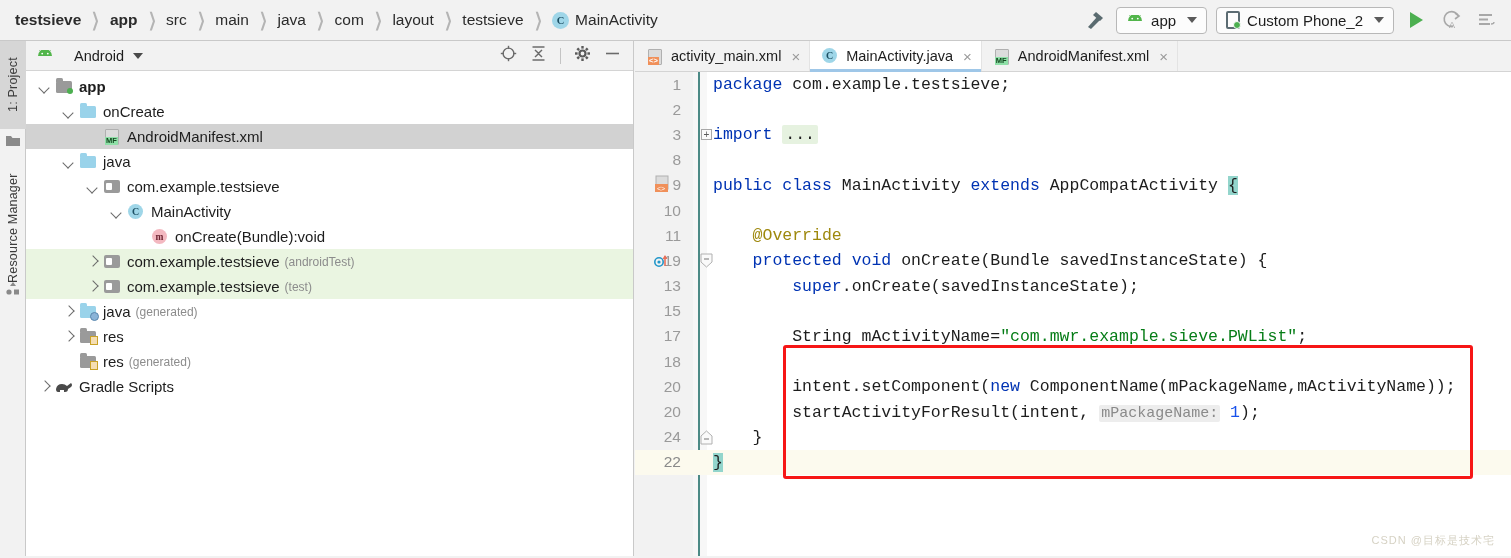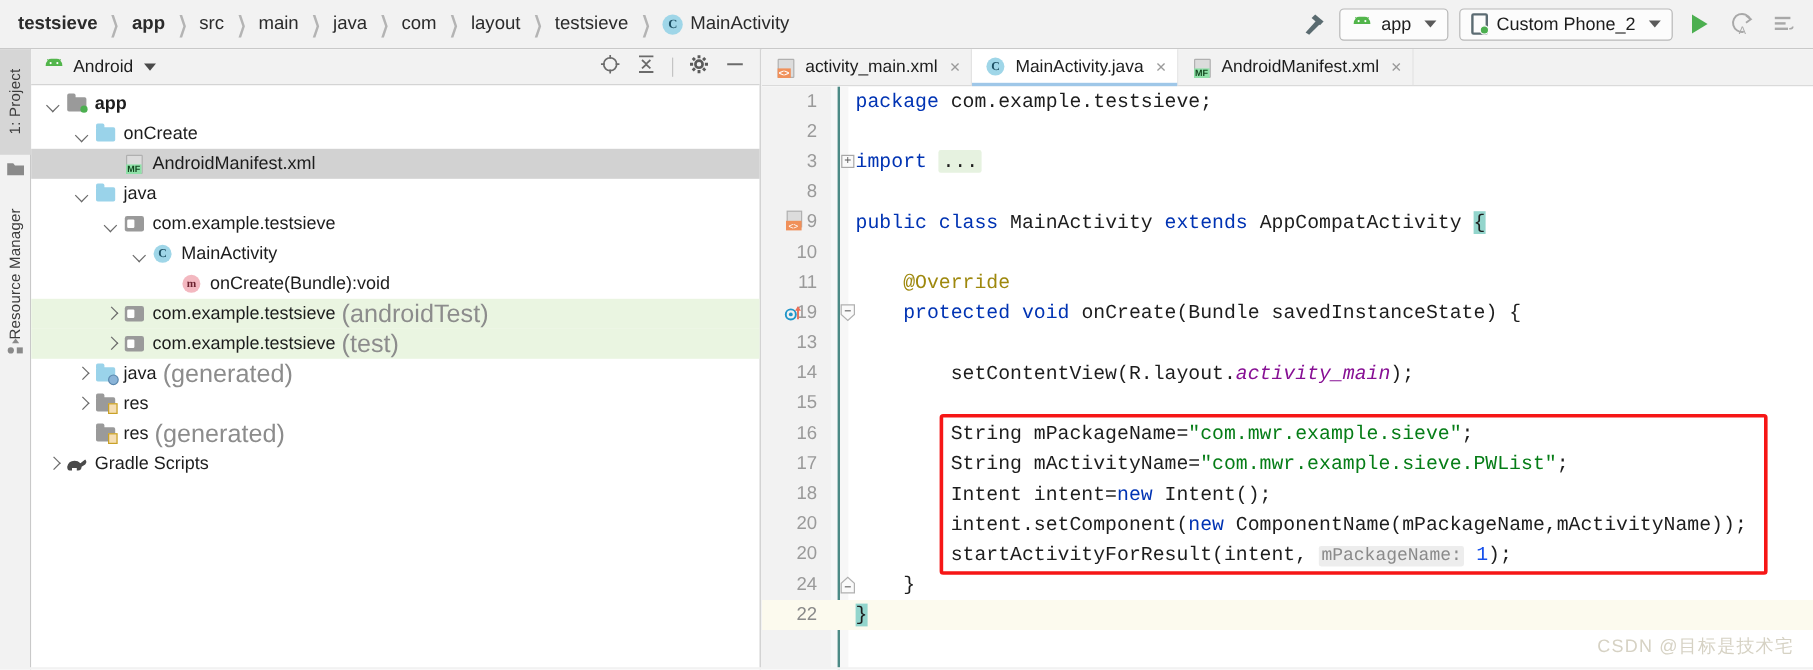--- a/index.html
+++ b/index.html
@@ -74,21 +74,21 @@
 
   
   .project-panel {
     position:absolute; left:26px; top:41px; width:608px; height:517px;
     background:#ffffff; border-right:1px solid #c9c9c9;
   }
   .pp-header {
     height:30px; background:#f2f2f2; display:flex; align-items:center;
     border-bottom:1px solid #d4d4d4; padding-left:10px;
   }
-  .pp-title { font-size:14.5px; color:#1d1d1d; margin-left:7px;}
+  .pp-title { font-size:14.5px; color:#1d1d1d; margin-left:20px;}
   .pp-caret {
     width:0;height:0;border-left:5px solid transparent;border-right:5px solid transparent;
     border-top:6px solid #4a4a4a; margin-left:9px;
   }
   .pp-tools { margin-left:auto; display:flex; align-items:center; gap:13px; padding-right:12px;}
   .pp-divider { width:1px;height:16px;background:#c4c4c4; }
 
   .tree { padding-top:3px; font-size:15px; color:#1d1d1d; }
   .row {
     height:25px; display:flex; align-items:center; white-space:nowrap;
@@ -105,21 +105,21 @@
     transform: rotate(45deg);
   }
   .twisty.right::after{
     content:""; position:absolute; left:3px; top:2px;
     width:7px;height:7px; border-right:1.6px solid #6b6b6b; border-bottom:1.6px solid #6b6b6b;
     transform: rotate(-45deg);
   }
   .ficon { width:18px;height:17px; flex:none; margin-right:6px; position:relative;}
   .lbl { font-size:15px; color:#1d1d1d; }
   .lbl.bold { font-weight:bold; }
-  .sub { color:#8c8c8c; margin-left:5px; font-size:21px;}
+  .sub { color:#8c8c8c; margin-left:5px; font-size:12px;}
 
   
   .fold {
     position:absolute; left:1px; top:3px; width:16px;height:12px; border-radius:1.5px;
   }
   .fold::before{
     content:""; position:absolute; left:0; top:-3px; width:7px;height:4px;border-radius:1.5px 1.5px 0 0;
     background:inherit;
   }
   .fold.blue { background:#9ad3ea; }
@@ -226,21 +226,21 @@
 
   .gmark { position:absolute; left:18px; width:20px; height:20px; }
 
   
   .redbox {
     position:absolute; border:3px solid #f61616; border-radius:3px;
     pointer-events:none;
   }
   .watermark {
     position:absolute; right:16px; bottom:10px;
-    font-size:15px; color:#d6d2c4; letter-spacing:1px;
+    font-size:11px; color:#d6d2c4; letter-spacing:1px;
     font-family:"Liberation Sans", sans-serif; white-space:nowrap;
   }
   .bottomstrip{
     position:absolute; left:0; bottom:0; width:1511px; height:2px; background:#f2f2f2;
   }
 </style>
 </head>
 <body>
 
 <div id="app">
@@ -585,40 +585,32 @@
                 <path d="M12 4 L9.5 8 H14.5 Z" fill="#e8705a"></path>
               </svg></span>
             <span class="fold-shield"><svg width="13" height="15" viewBox="0 0 13 15">
                 <path d="M1 1 h11 v8 l-5.5 5 L1 9 Z" fill="#fafafa" stroke="#b0b0b0"></path>
                 <line x1="4" y1="6" x2="9" y2="6" stroke="#8a8a8a" stroke-width="1.2"></line>
               </svg></span>
             <span class="code"><span>    </span><span class="kw">protected </span><span class="kw">void </span><span class="mth">onCreate</span><span>(Bundle savedInstanceState) {</span></span>
           </div>
           <div class="ln">
             <span class="num">13</span>
-          </div>
-          <div class="ln">
-            <span class="num">14</span>
-            <span class="code"><span>        setContentView(R.layout.</span><span class="fld">activity_main</span><span>);</span></span>
+            <span class="code"><span>        </span><span class="kw">super</span><span>.onCreate(savedInstanceState);</span></span>
           </div>
           <div class="ln">
             <span class="num">15</span>
             <span class="code"></span>
           </div>
           <div class="ln">
-            <span class="num">16</span>
-            <span class="code"><span>        String mPackageName=</span><span class="str">"com.mwr.example.sieve"</span><span>;</span></span>
-          </div>
-          <div class="ln">
             <span class="num">17</span>
             <span class="code"><span>        String mActivityName=</span><span class="str">"com.mwr.example.sieve.PWList"</span><span>;</span></span>
           </div>
           <div class="ln">
             <span class="num">18</span>
-            <span class="code"><span>        Intent intent=</span><span class="kw">new</span><span> Intent();</span></span>
           </div>
           <div class="ln">
             <span class="num">20</span>
             <span class="code"><span>        intent.setComponent(</span><span class="kw">new</span><span> ComponentName(mPackageName,mActivityName));</span></span>
           </div>
           <div class="ln">
             <span class="num">20</span>
             <span class="code"><span>        startActivityForResult(intent, </span><span class="hint">mPackageName:</span><span> </span><span class="num2">1</span><span>);</span></span>
           </div>
           <div class="ln">

